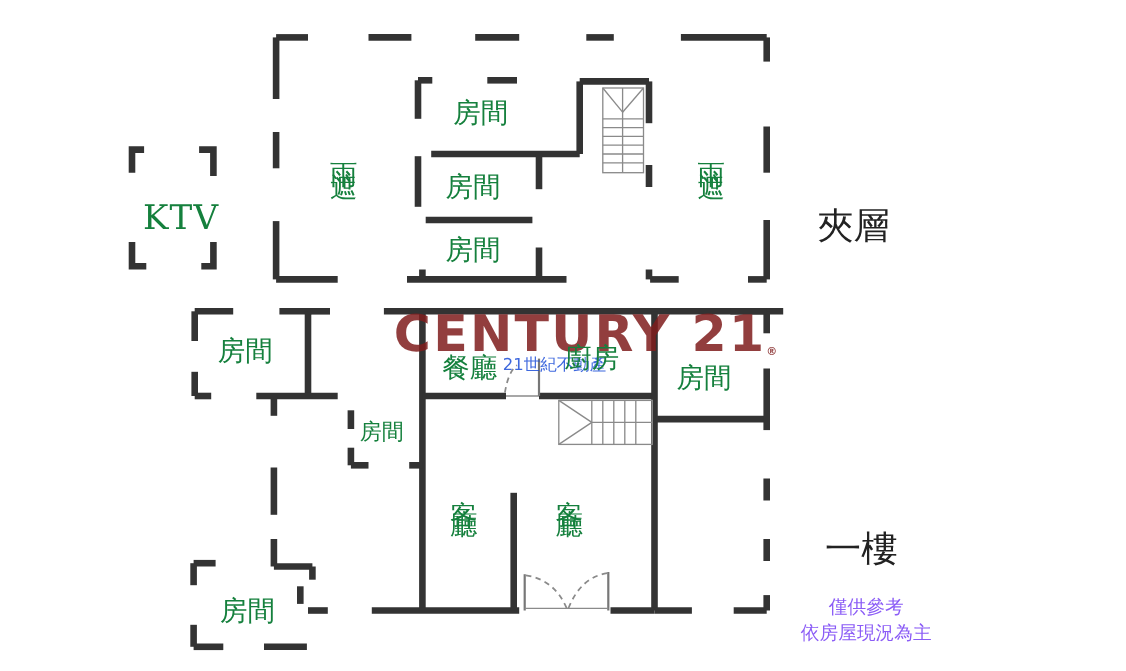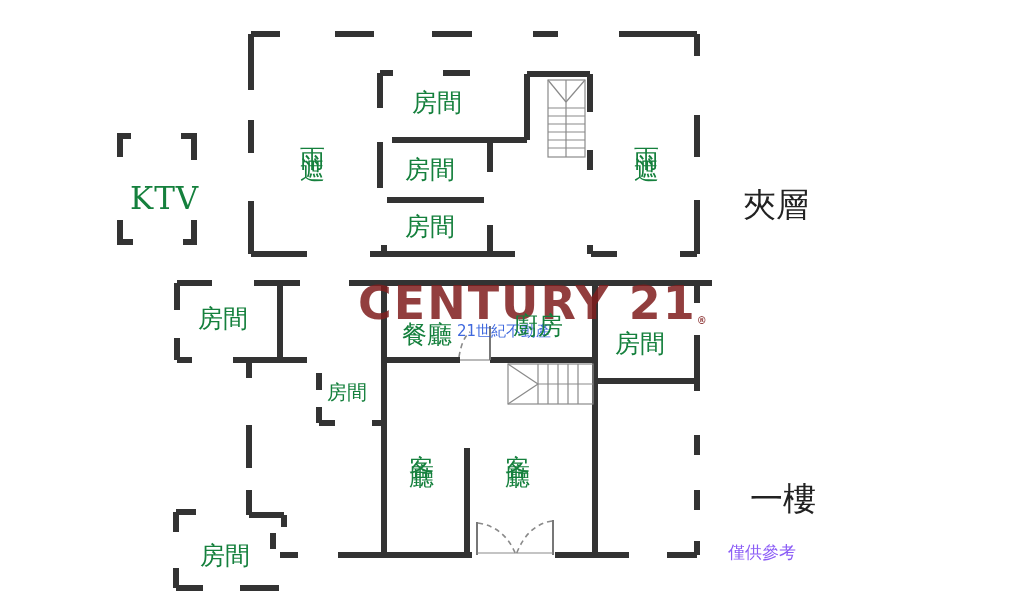--- a/index.html
+++ b/index.html
@@ -163,13 +163,14 @@
     <div class="lbl vert" style="left: 409px; top: 434px;">客廳</div>
     <div class="lbl vert" style="left: 505px; top: 434px;">客廳</div>
     <div class="lbl room" style="left: 200px; top: 543px;">房間</div>
   </div>
 
 <div class="lbl floor" style="left:743px; top:188px;">夾層</div>
 <div class="lbl floor" style="left:750px; top:446px;margin-top:36px;">一樓</div>
 
 <div class="lbl note" style="left:728px; top:540px;">
   <div>僅供參考</div>
+  <div>依房屋現況為主</div>
 </div>
 
 </body></html>

